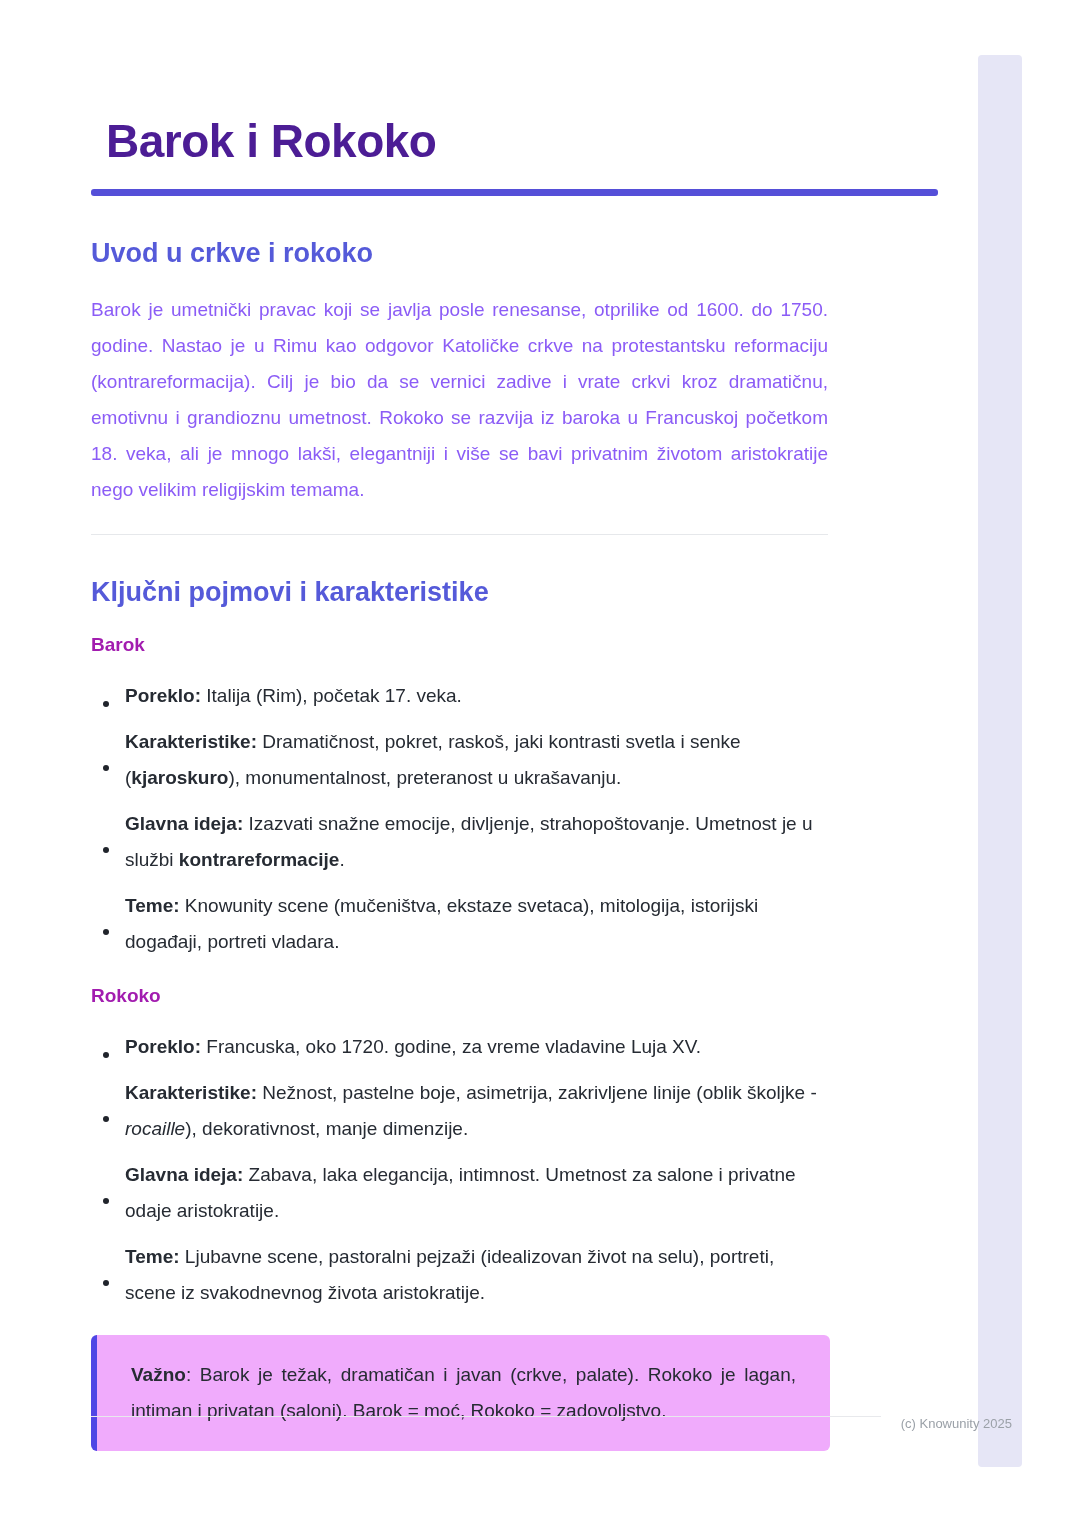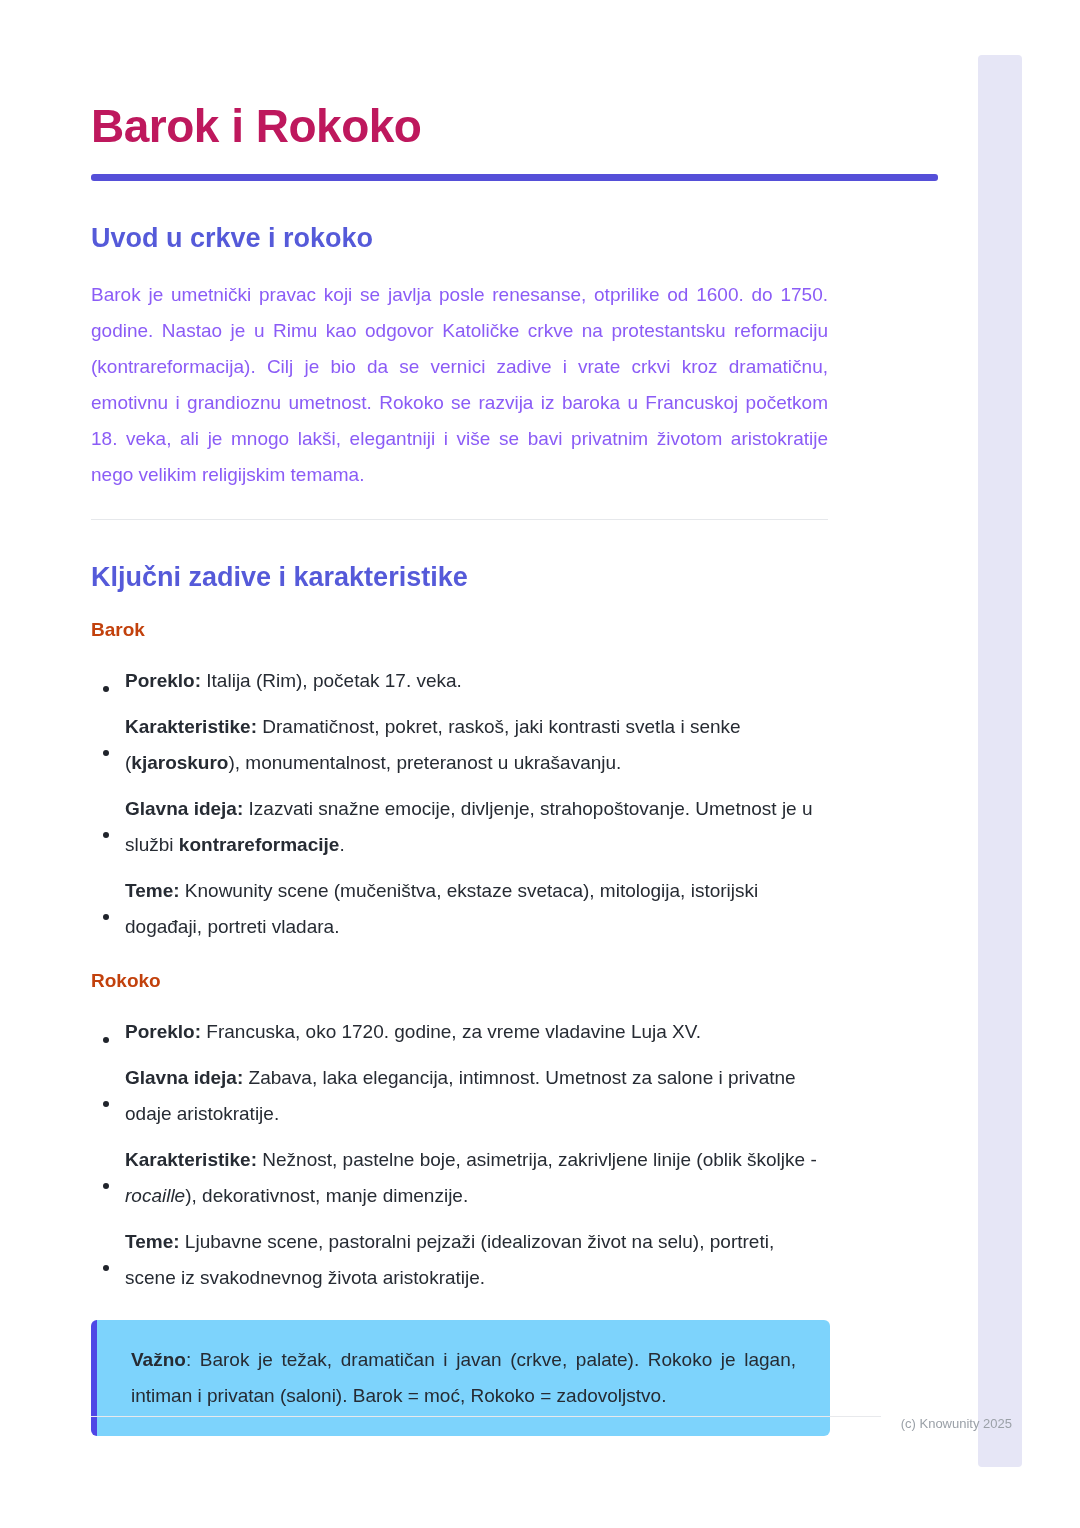--- a/index.html
+++ b/index.html
@@ -21,27 +21,27 @@
     background: #e6e6f6;
     border-radius: 4px;
   }
   .content {
     position: absolute;
     left: 91px;
     top: 0;
     width: 847px;
   }
   .doc-title {
-    margin: 0;
+    margin: 15px;
     padding-top: 98px;
     font-size: 46px;
     line-height: 56px;
     font-weight: 800;
     letter-spacing: -0.5px;
-    color: #be185d;
+    color: #4c1d95;
   }
   .title-rule {
     margin-top: 20px;
     width: 847px;
     height: 7px;
     border-radius: 3px;
     background: #554fd8;
   }
   .section-heading {
     margin: 40px 0 0 0;
@@ -62,21 +62,21 @@
     margin-top: 26px;
     width: 737px;
     height: 1px;
     background: #e6e8eb;
   }
   .subheading {
     margin: 22px 0 0 0;
     font-size: 19px;
     line-height: 27px;
     font-weight: 700;
-    color: #c2410c;
+    color: #a21caf;
   }
   .bullet-list { margin-top: 20px; width: 737px; }
   .bullet {
     display: flex;
     align-items: center;
     margin-bottom: 10px;
   }
   .bullet .dot {
     flex: none;
     width: 6px;
@@ -88,21 +88,21 @@
   .bullet-text {
     font-size: 19px;
     line-height: 36px;
     color: #262b33;
   }
   .bullet-text strong, .subheading strong { font-weight: 700; }
   .callout {
     box-sizing: border-box;
     margin-top: 24px;
     width: 739px;
-    background: #7dd3fc;
+    background: #f0abfc;
     border-left: 6px solid #4f46e5;
     border-radius: 6px;
     padding: 22px 34px;
     font-size: 19px;
     line-height: 36px;
     text-align: justify;
     color: #262b33;
   }
   .footer-row {
     position: absolute;
@@ -133,21 +133,21 @@
   <div class="content">
 
     <h1 class="doc-title">Barok i Rokoko</h1>
     <div class="title-rule"></div>
 
     <h2 class="section-heading">Uvod u crkve i rokoko</h2>
     <p class="intro-paragraph">Barok je umetnički pravac koji se javlja posle renesanse, otprilike od 1600. do 1750. godine. Nastao je u Rimu kao odgovor Katoličke crkve na protestantsku reformaciju (kontrareformacija). Cilj je bio da se vernici zadive i vrate crkvi kroz dramatičnu, emotivnu i grandioznu umetnost. Rokoko se razvija iz baroka u Francuskoj početkom 18. veka, ali je mnogo lakši, elegantniji i više se bavi privatnim životom aristokratije nego velikim religijskim temama.</p>
 
     <div class="divider"></div>
 
-    <h2 class="section-heading">Ključni zadive i karakteristike</h2>
+    <h2 class="section-heading">Ključni pojmovi i karakteristike</h2>
 
     <h3 class="subheading">Barok</h3>
 
     <div class="bullet-list">
       <div class="bullet">
         <span class="dot"></span>
         <div class="bullet-text"><strong>Poreklo:</strong><span> Italija (Rim), početak 17. veka.</span><strong></strong><span></span></div>
       </div>
       <div class="bullet">
         <span class="dot"></span>
@@ -165,25 +165,25 @@
 
     <h3 class="subheading">Rokoko</h3>
 
     <div class="bullet-list">
       <div class="bullet">
         <span class="dot"></span>
         <div class="bullet-text"><strong>Poreklo:</strong><span> Francuska, oko 1720. godine, za vreme vladavine Luja XV.</span><strong></strong><span></span></div>
       </div>
       <div class="bullet">
         <span class="dot"></span>
-        <div class="bullet-text"><strong>Glavna ideja:</strong><span> Zabava, laka elegancija, intimnost. Umetnost za salone i privatne odaje aristokratije.</span><strong></strong><span></span></div>
+        <div class="bullet-text"><strong>Karakteristike:</strong><span> Nežnost, pastelne boje, asimetrija, zakrivljene linije (oblik školjke - </span><em>rocaille</em><span>), dekorativnost, manje dimenzije.</span></div>
       </div>
       <div class="bullet">
         <span class="dot"></span>
-        <div class="bullet-text"><strong>Karakteristike:</strong><span> Nežnost, pastelne boje, asimetrija, zakrivljene linije (oblik školjke - </span><em>rocaille</em><span>), dekorativnost, manje dimenzije.</span></div>
+        <div class="bullet-text"><strong>Glavna ideja:</strong><span> Zabava, laka elegancija, intimnost. Umetnost za salone i privatne odaje aristokratije.</span><strong></strong><span></span></div>
       </div>
       <div class="bullet">
         <span class="dot"></span>
         <div class="bullet-text"><strong>Teme:</strong><span> Ljubavne scene, pastoralni pejzaži (idealizovan život na selu), portreti, scene iz svakodnevnog života aristokratije.</span><strong></strong><span></span></div>
       </div>
     </div>
 
     <div class="callout">
       <strong>Važno</strong><span>: Barok je težak, dramatičan i javan (crkve, palate). Rokoko je lagan, intiman i privatan (saloni). Barok = moć, Rokoko = zadovoljstvo.</span>
     </div>

